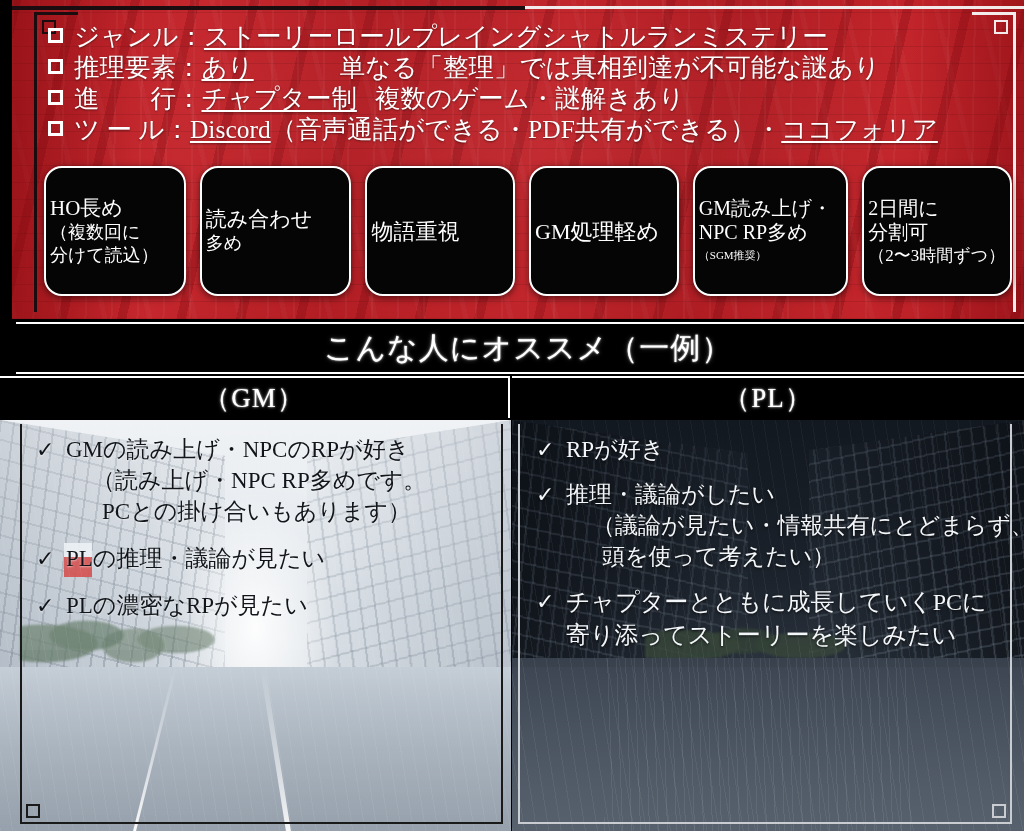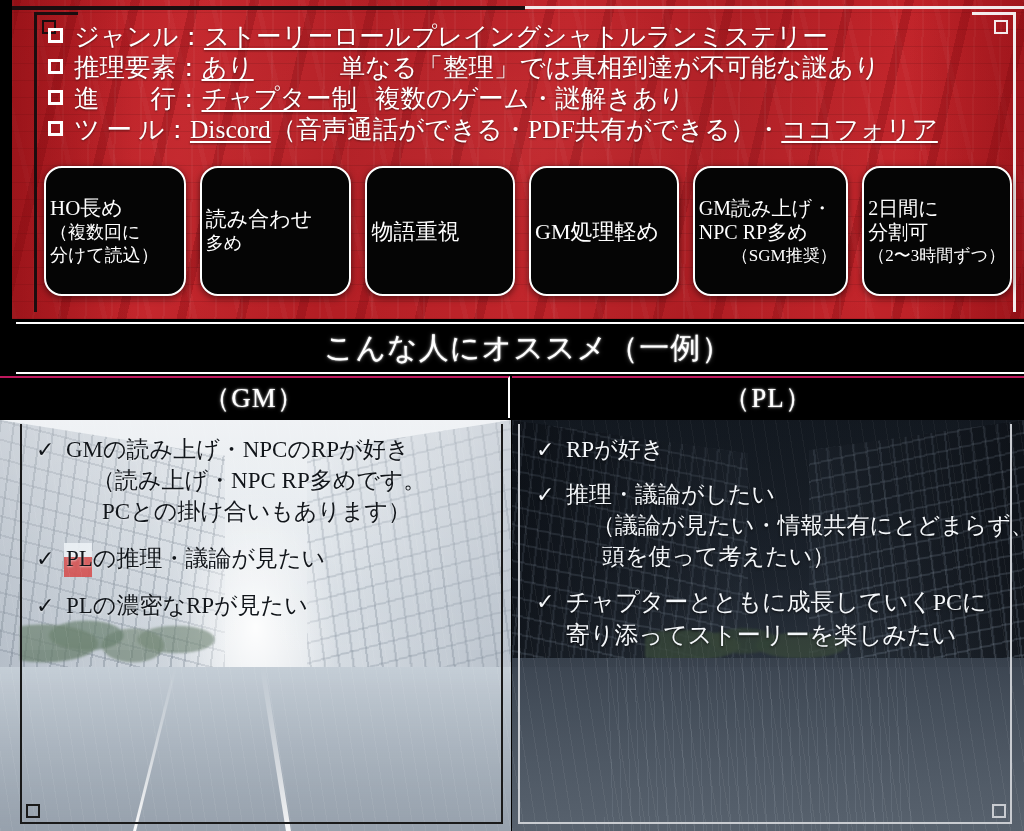--- a/index.html
+++ b/index.html
@@ -88,38 +88,38 @@
   .p1 { width:144px; }
   .p2 { width:154px; }
   .p3 { width:152px; }
   .p4 { width:152px; }
   .p5 { width:158px; }
   .p6 { width:152px; }
   .p3 .l1, .p4 .l1 { font-size:22px; }
   .p5 .l1, .p5 .l2 { font-size:20px; }
   .p6 .l1, .p6 .l2 { font-size:20px; }
   .p6 .l3 { font-size:17px; }
-  .p5 .l3 { font-size:17px;margin-left:33px; }
+  .p5 .l3 { font-size:11px; }
 
   
   .title-bar {
     position:absolute; left:16px; top:322px; width:1024px; height:52px; background:#000;
     border-top:2px solid #ffffff; border-bottom:2px solid #ffffff;
     display:flex; align-items:center; justify-content:center; z-index:5;
   }
   .title-bar .t {
     color:#fff; font-size:30px; letter-spacing:1px;
     text-shadow:0 0 2px #fff, 0 0 5px rgba(255,255,255,.35);
   }
 
   
   .col-head {
     position:absolute; top:376px; height:42px; background:#000;
     display:flex; align-items:center; justify-content:center; z-index:5;
-    border-top:2px solid #be185d;
+    border-top:2px solid #ffffff;
   }
   .col-head.gm { left:0; width:510px; border-right:2px solid #fff; }
   .col-head.pl { left:512px; width:512px; }
   .col-head .t {
     color:#fff; font-size:27px; letter-spacing:1px;
     text-shadow:0 0 2px #fff, 0 0 4px rgba(255,255,255,.3);
   }
 
   
   .photo { position:absolute; top:420px; height:411px; overflow:hidden; }

